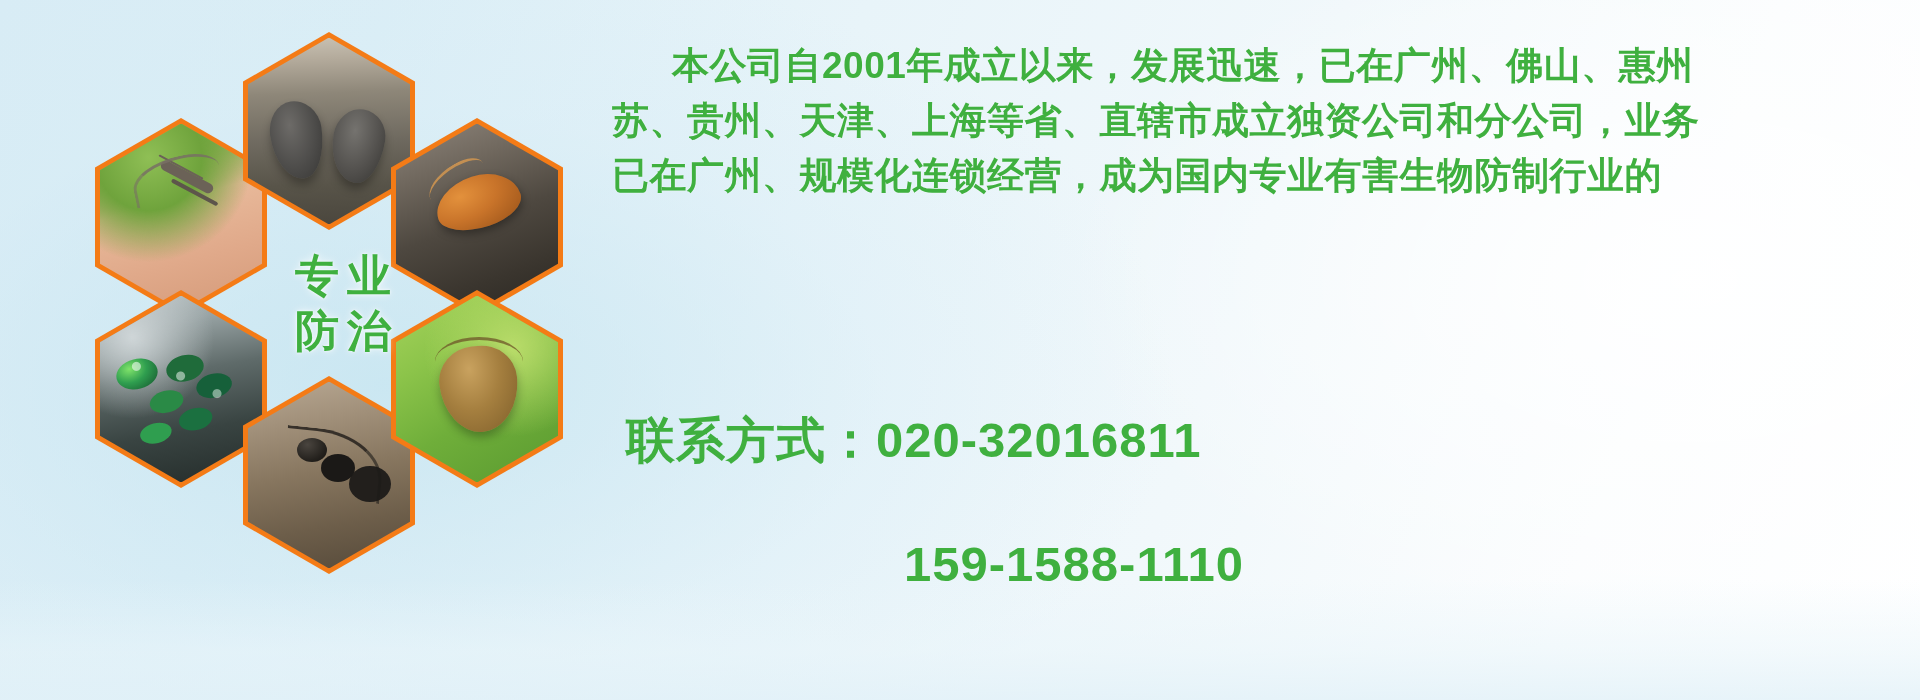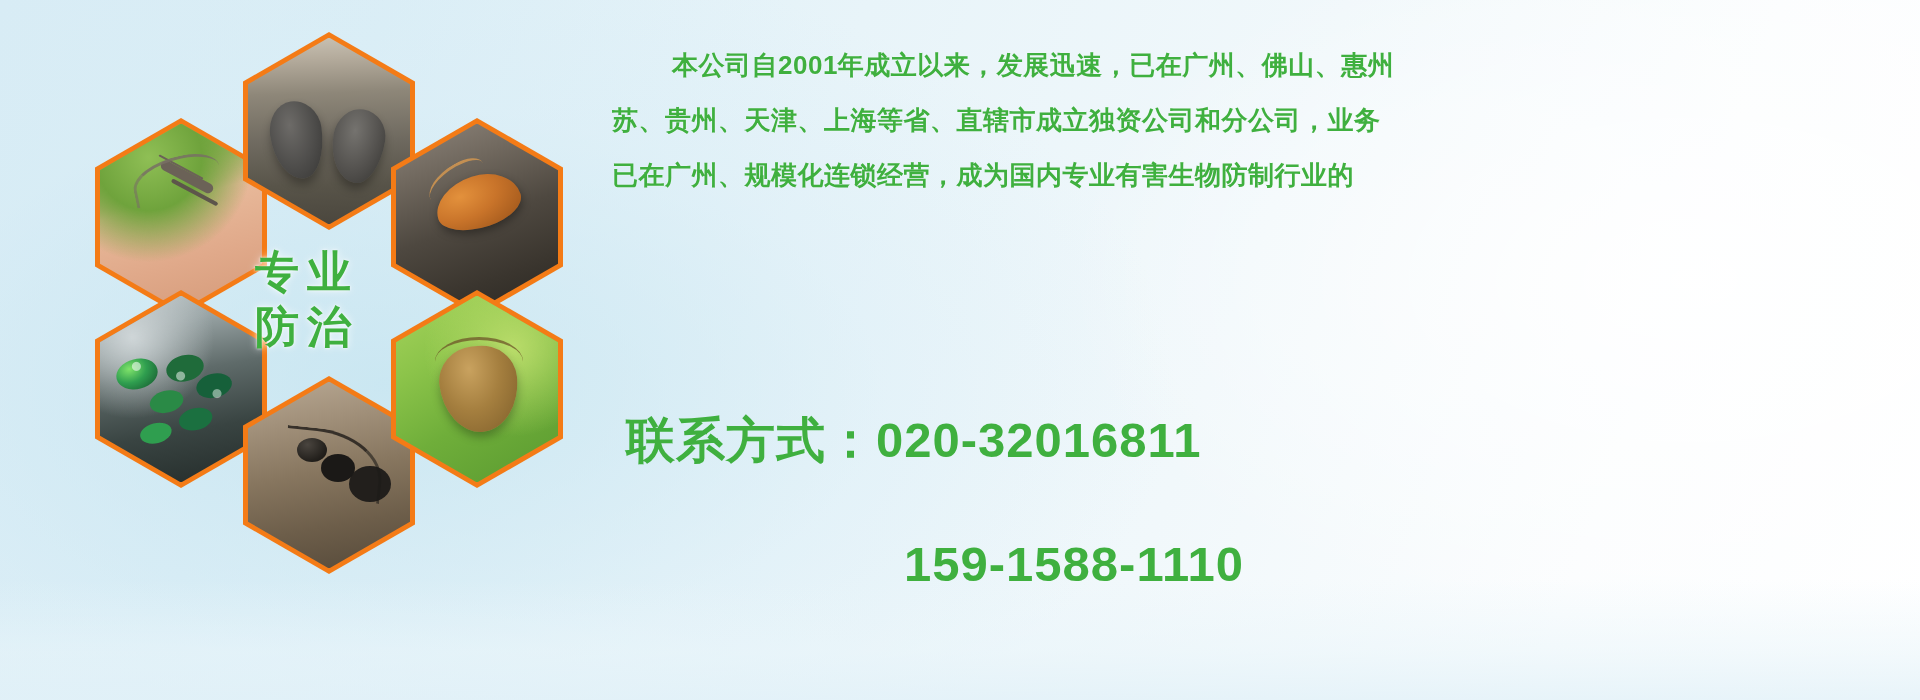--- a/index.html
+++ b/index.html
@@ -43,24 +43,23 @@
   
   .hex.h1{left:0px;  top:100px;}   
   .hex.h2{left:148px;top:14px;}    
   .hex.h3{left:296px;top:100px;}   
   .hex.h4{left:0px;  top:272px;}   
   .hex.h5{left:148px;top:358px;}   
   .hex.h6{left:296px;top:272px;}   
 
   
   .hex-center{
-    position:absolute;left:152px;top:186px;width:172px;height:198px;
-    display:flex;flex-direction:column;align-items:flex-start;justify-content:center;
+    position:absolute;left:132px;top:186px;width:172px;height:198px;
+    display:flex;flex-direction:column;align-items:flex-end;justify-content:center;
     z-index:5;
-    font-family:Liberation Mono, monospace;
   }
   .hex-center .lbl{
     color:#3fb03f;font-weight:bold;font-size:44px;line-height:1.25;
     letter-spacing:8px;text-indent:8px;
     text-shadow:0 0 3px rgba(255,255,255,.9),0 0 8px rgba(255,255,255,.8);
   }
 
   
   .art.mosquito{
     background:
@@ -160,21 +159,21 @@
   .art.stinkbug::after{
     content:"";position:absolute;left:24%;top:22%;width:88px;height:46px;
     border-top:3px solid rgba(110,84,40,.75);border-radius:60% 60% 0 0;
   }
 
   
   .content{position:absolute;left:612px;top:0;width:1308px;height:700px;}
 
   .para{
     position:absolute;left:0;top:38px;width:1300px;
-    color:#3fb03f;font-weight:bold;font-size:26px;line-height:55px;
+    color:#3fb03f;font-weight:bold;font-size:37px;line-height:55px;
     letter-spacing:.5px;
     text-shadow:0 0 2px rgba(255,255,255,.6);
   }
   .para .line{display:block;white-space:nowrap;}
   .para .line.indent{text-indent:60px;}
 
   .contact{position:absolute;left:0;top:398px;width:1300px;color:#3fb03f;}
   .contact .row{
     font-size:49px;font-weight:bold;line-height:84px;white-space:nowrap;
     letter-spacing:1px;

